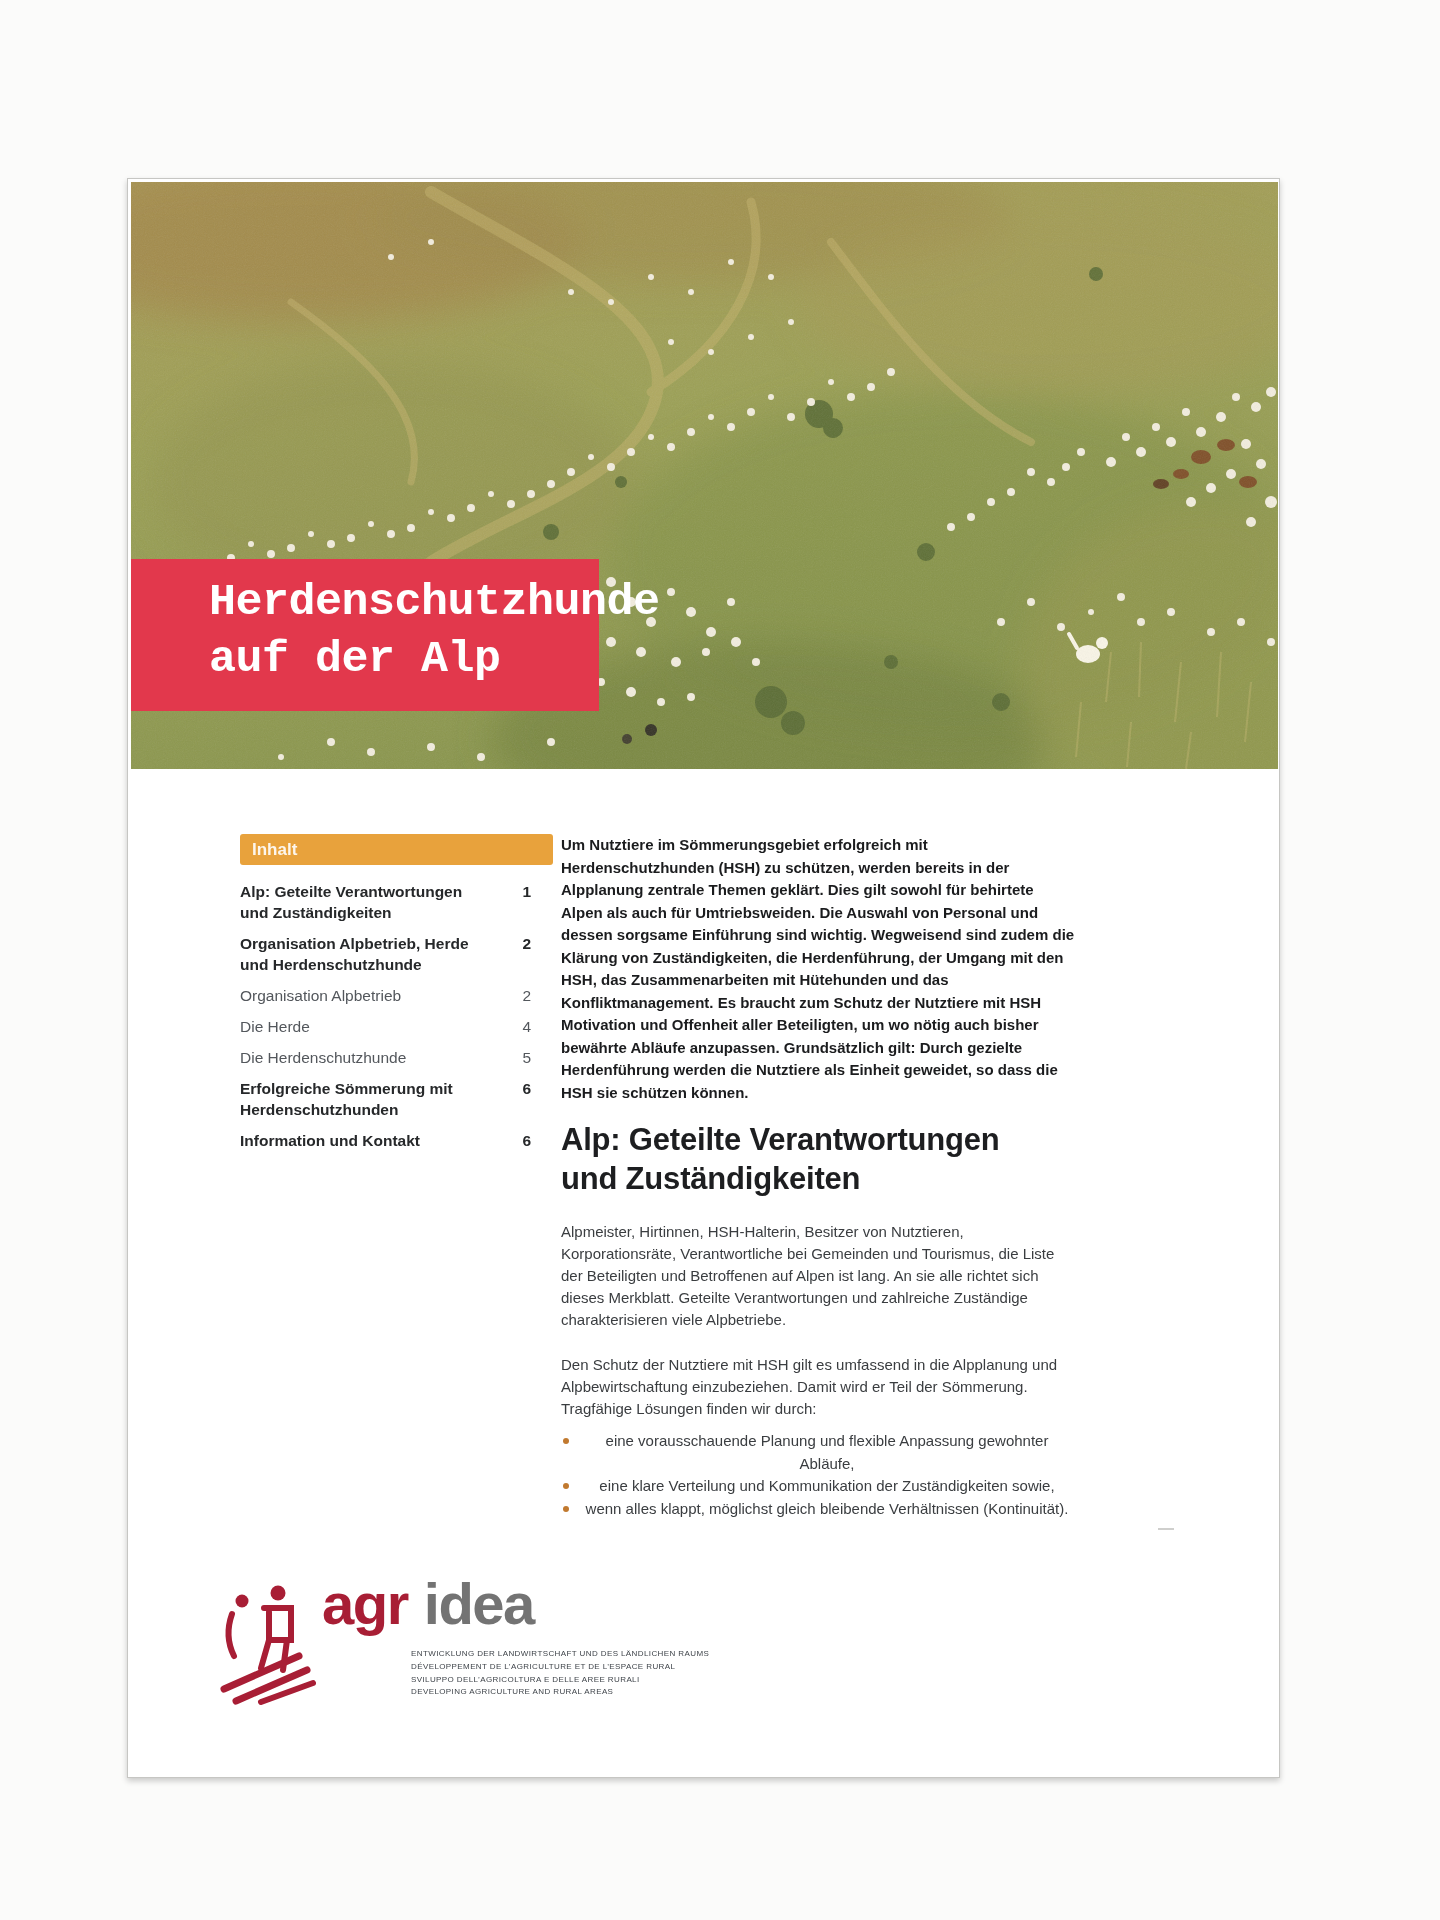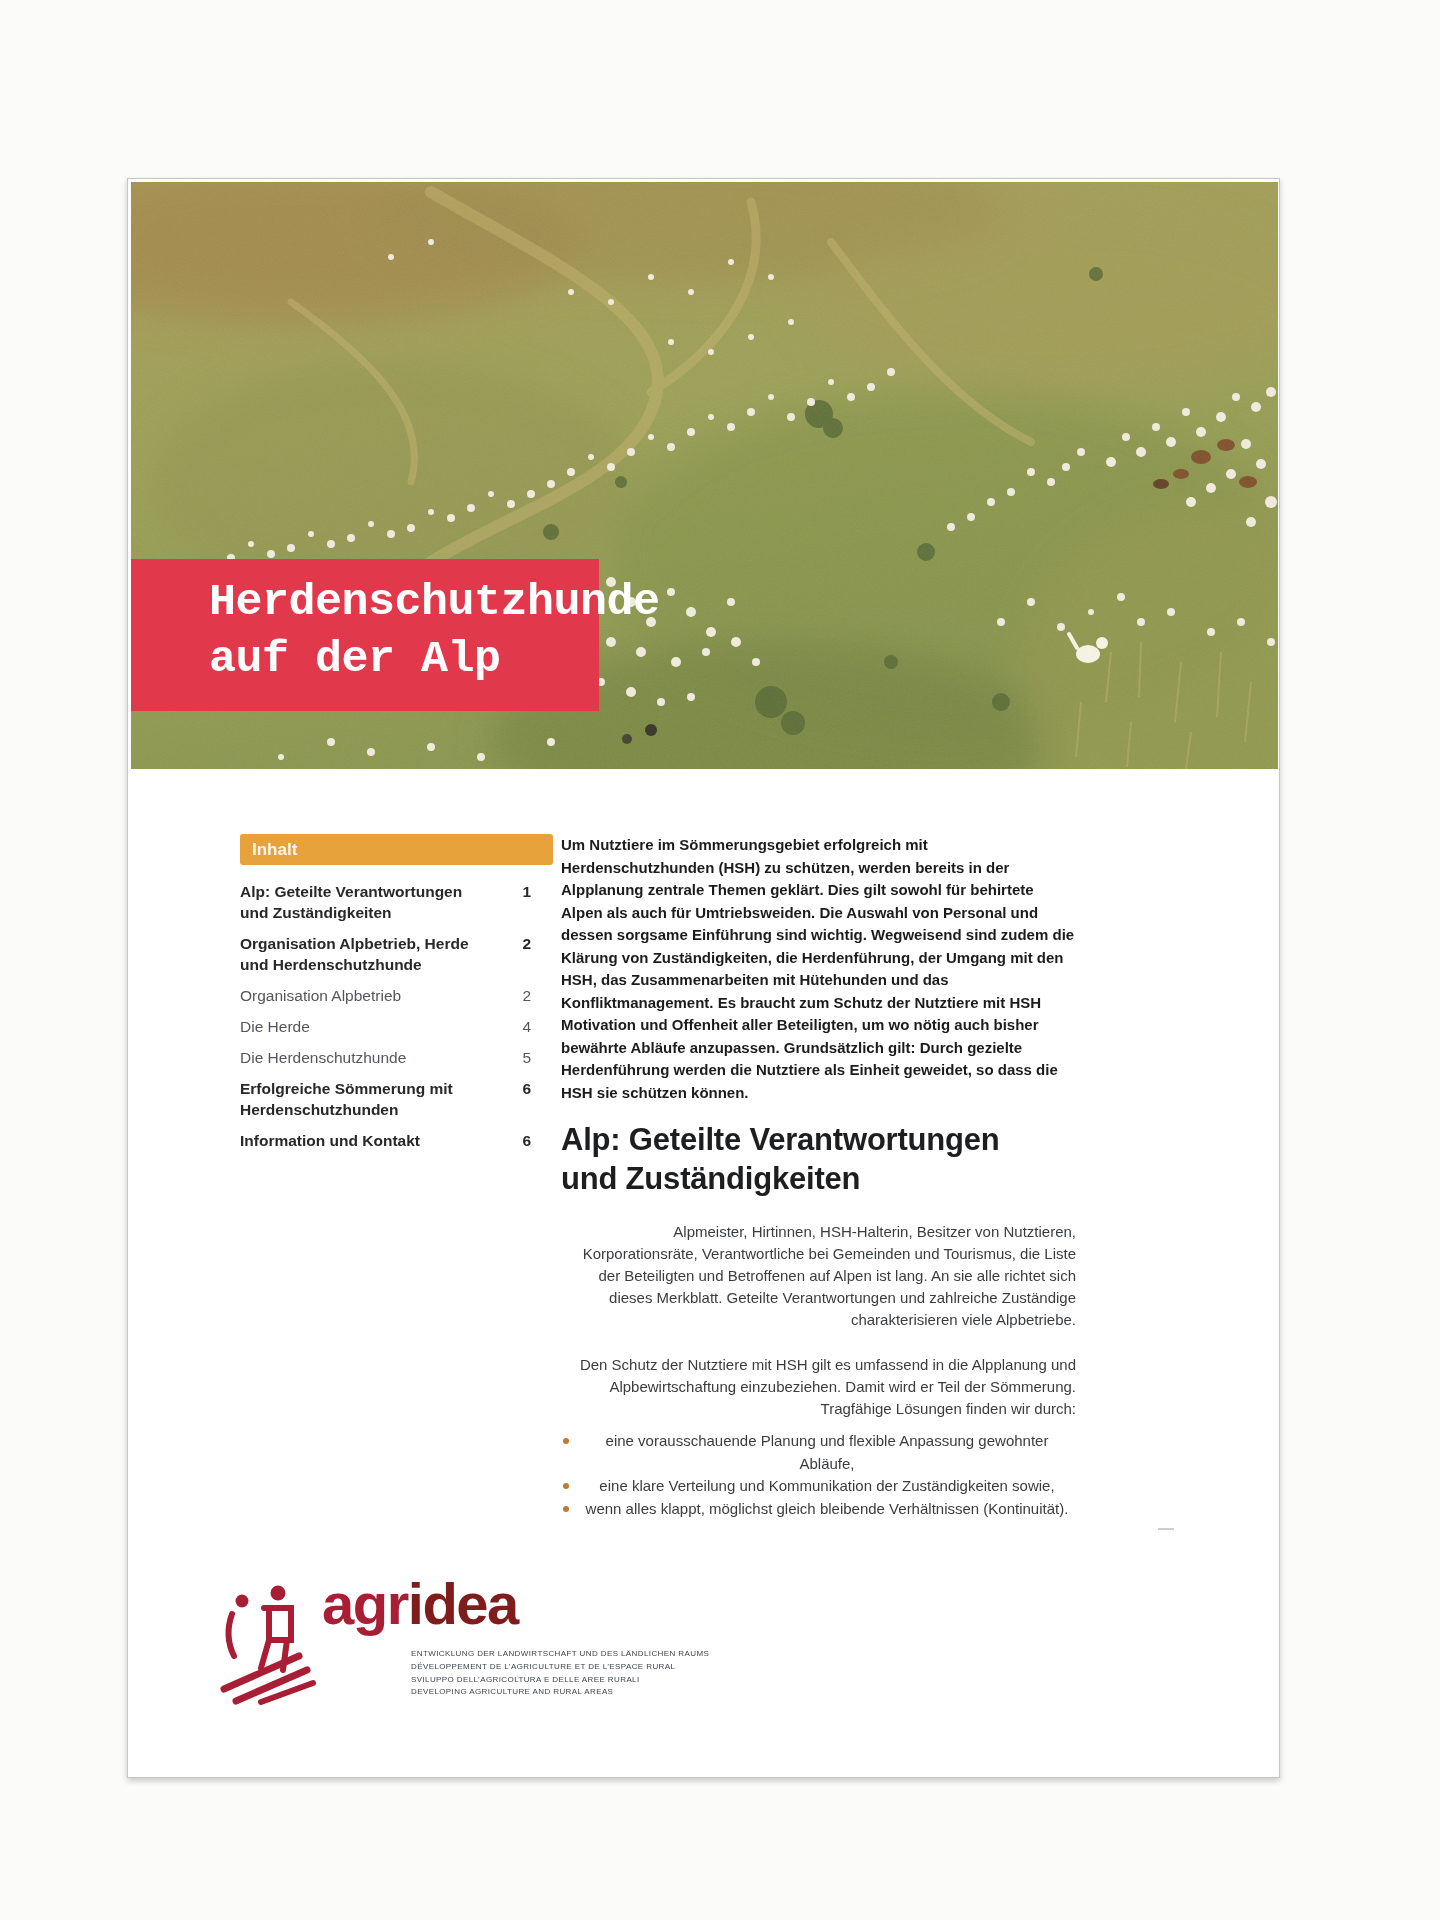--- a/index.html
+++ b/index.html
@@ -64,40 +64,40 @@
     margin: 0;
     font-size: 15px; font-weight: 700; line-height: 22.5px;
     color: #1b1c1e;
   }
   .bodycol h1 {
     margin: 16px 0 0 0;
     width: 480px;
     font-size: 31px; line-height: 39px; font-weight: 700;
     color: #1d1e20; letter-spacing: -0.2px;
   }
-  .para { margin: 23px 0 0 0; font-size: 15px; line-height: 22px; color: #3a3d40; text-align: right; }
+  .para { margin: 23px 0 0 0; font-size: 15px; line-height: 22px; color: #3a3d40; }
   .bullets { margin: 10px 0 0 0; padding: 0; list-style: none; }
   .bullets li {
     position: relative; padding-left: 17px;
     font-size: 15px; line-height: 22.5px; color: #3a3d40; text-align: center;
   }
   .bullets li::before {
     content: ""; position: absolute; left: 2px; top: 8px;
     width: 6px; height: 6px; border-radius: 50%;
     background: var(--bullet-orange, #c1792f);
   }
 
   
   .logo-mark { position: absolute; left: 91px; top: 1405px; }
   .wordmark {
     position: absolute; left: 194px; top: 1396px;
     font-size: 58px; font-weight: 700; letter-spacing: -1.5px; line-height: 58px;
   }
   .wm-red  { color: var(--logo-red, #a81e35); }
-  .wm-dark { color: #7f1d1d; }
+  .wm-dark { color: #737373; margin-left: 16px; }
   .tagline {
     position: absolute; left: 283px; top: 1469px;
     font-size: 8px; line-height: 12.8px; letter-spacing: 0.4px;
     color: #3f444a;
   }
 
   .artifact {
     position: absolute; left: 1030px; top: 1349px;
     width: 16px; height: 2px; background: #cfcfcd;
   }

